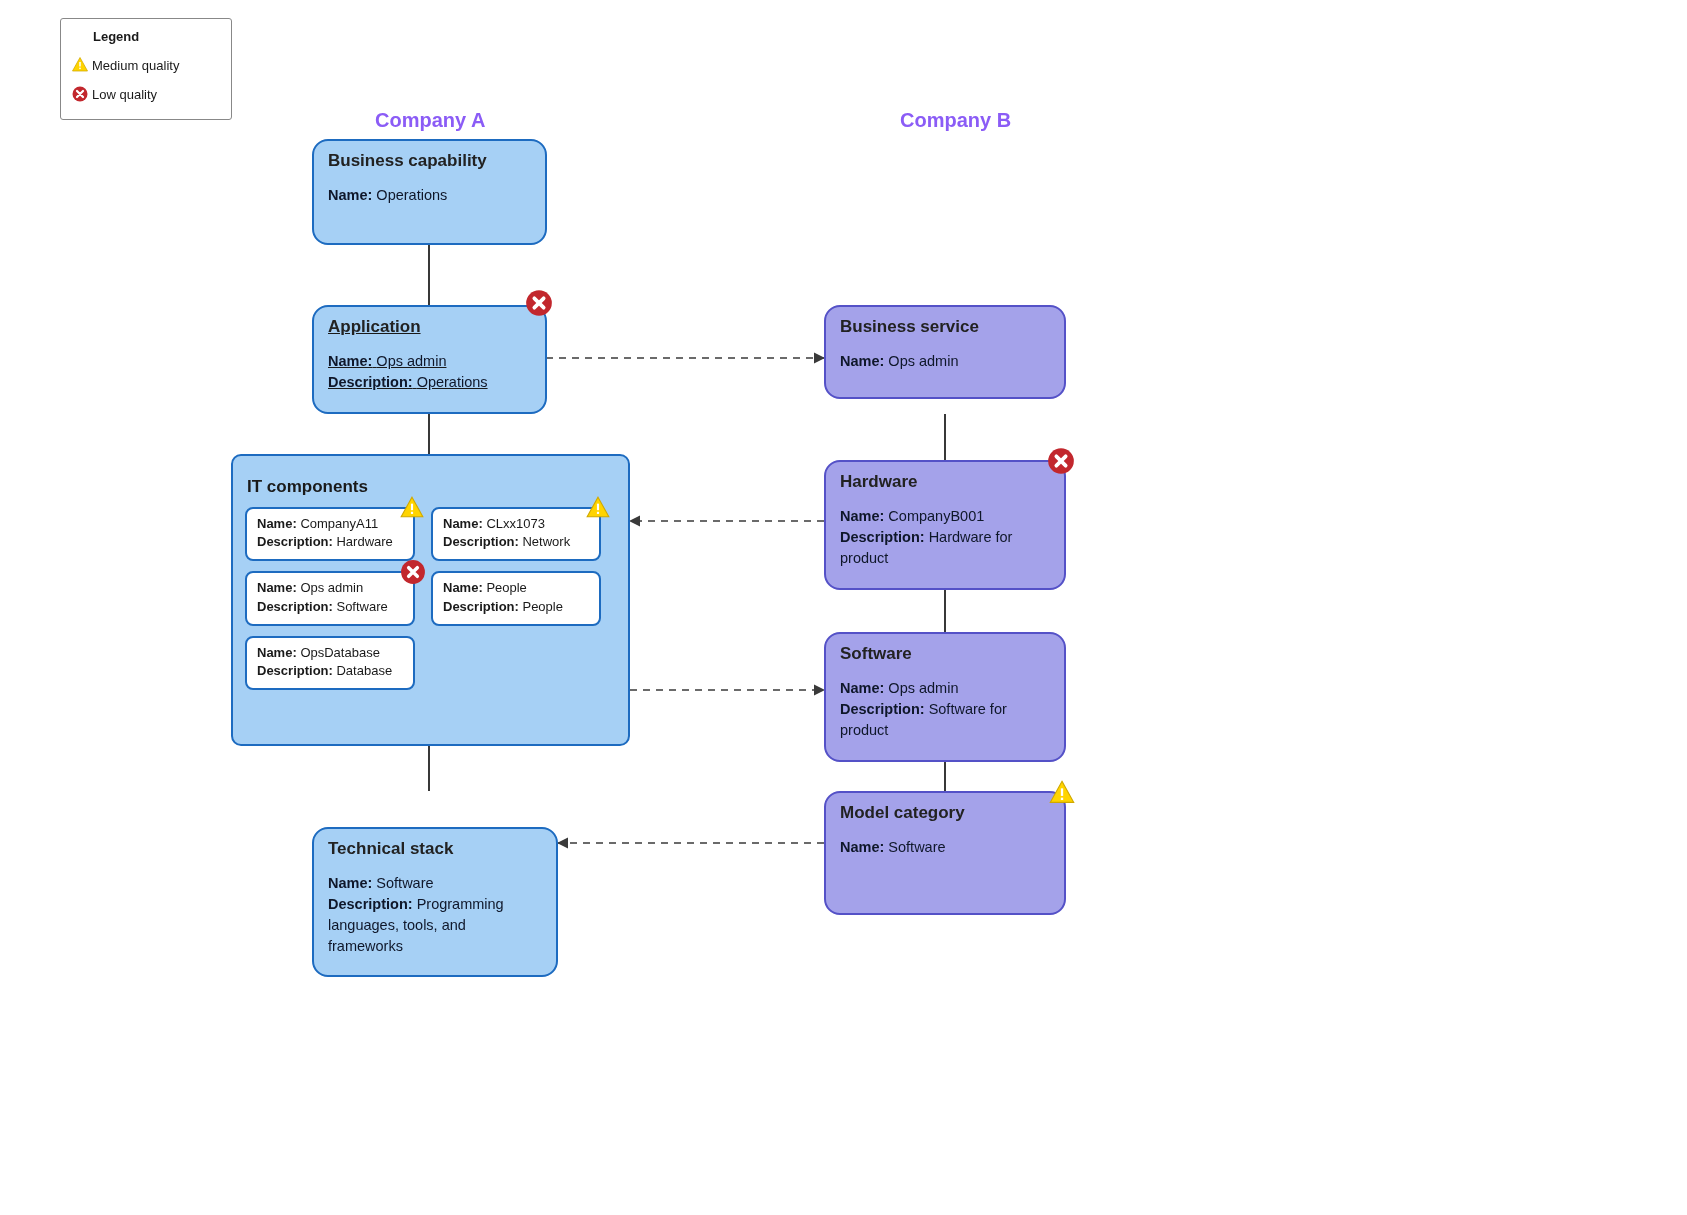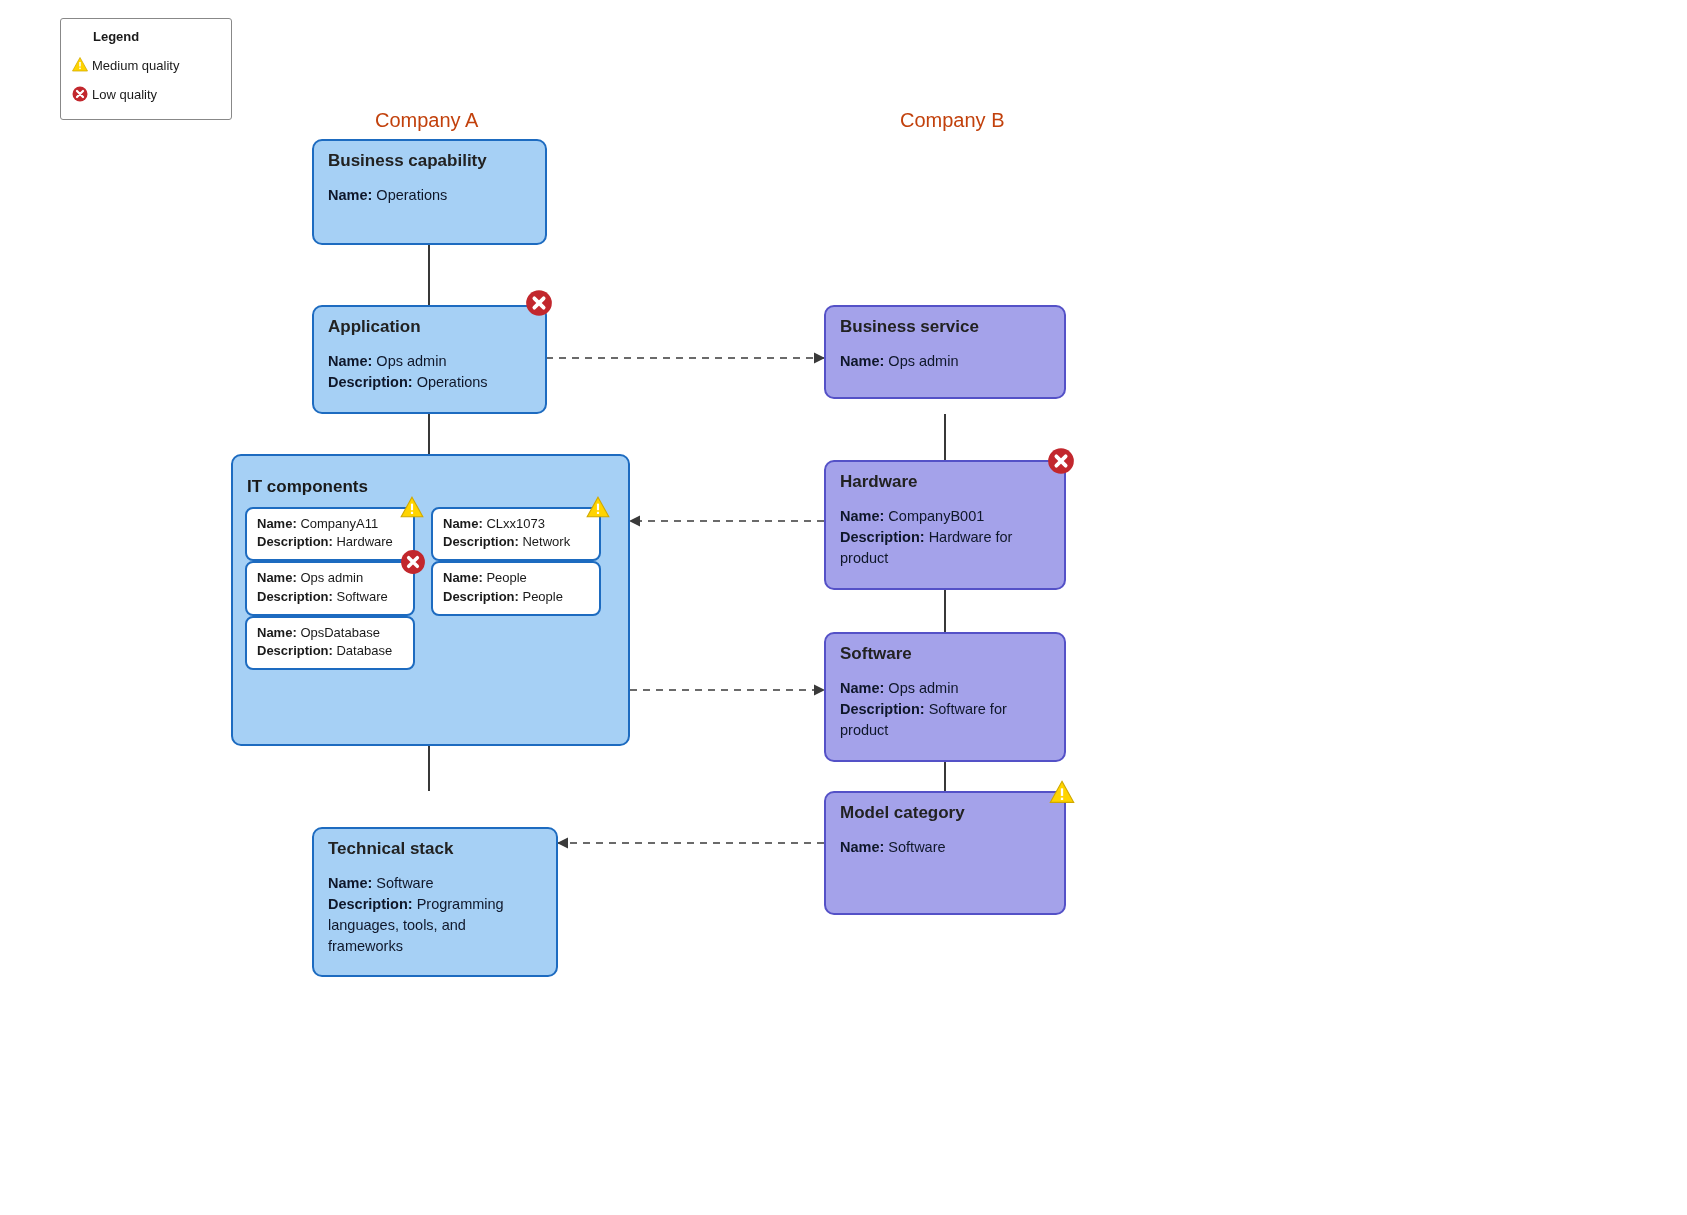--- a/index.html
+++ b/index.html
@@ -40,28 +40,28 @@
     align-items: flex-start;
     gap: 1px;
     margin-top: 4px;
   }
   .legend-row .lbl { margin-left: 2px; }
 
   
   .col-heading {
     position: absolute;
     font-size: 20px;
-    font-weight: 400;
-    color: #c2410c;
+    font-weight: 700;
+    color: #8b5cf6;
   }
 
   
   .node {
     position: absolute;
-    border-radius: 10px;
+    border-radius: 16px;
     padding: 10px 28px 14px 14px;
     box-sizing: border-box;
   }
   .node-a {
     background: #a6d0f5;
     border: 2.5px solid #1d6bc0;
   }
   .node-b {
     background: #a4a2ea;
     border: 2.5px solid #5451c7;
@@ -89,21 +89,21 @@
     padding: 8px 12px 14px 12px;
   }
   .it-title {
     font-size: 17px;
     font-weight: 700;
     margin: 13px 0 10px 2px;
   }
   .it-grid {
     display: grid;
     grid-template-columns: 170px 170px;
-    gap: 0 16px;
+    gap: 10px 16px;
   }
   .sub {
     position: relative;
     background: #ffffff;
     border: 2.5px solid #1d6bc0;
     border-radius: 8px;
     padding: 6px 10px 8px 10px;
     box-sizing: border-box;
     font-size: 13px;
     line-height: 1.4;
@@ -176,21 +176,21 @@
     <line x1="824" y1="521" x2="630" y2="521" stroke="#3a3a3a" stroke-width="1.6" stroke-dasharray="7 6" marker-end="url(#arrow)"></line>
     <line x1="630" y1="690" x2="824" y2="690" stroke="#3a3a3a" stroke-width="1.6" stroke-dasharray="7 6" marker-end="url(#arrow)"></line>
     <line x1="824" y1="843" x2="558" y2="843" stroke="#3a3a3a" stroke-width="1.6" stroke-dasharray="7 6" marker-end="url(#arrow)"></line>
   </svg>
 
   <div class="node node-a" style="left:312px; top:139px; width:235px; height:106px;">
     <div class="node-title">Business capability</div>
     <div class="field"><b>Name:</b> <span>Operations</span></div>
   </div>
 
-  <div class="node node-a" style="left:312px; top:305px; width:235px; height:109px;">
+  <div class="node node-a" style="left:312px; top:305px; width:235px; height:109px;text-decoration:underline;">
     <div class="node-title">Application</div>
     <div class="field"><b>Name:</b> <span>Ops admin</span></div>
     <div class="field"><b>Description:</b> <span>Operations</span></div>
   </div>
   <span class="badge" style="left:525px; top:289px;">
     <svg width="28" height="28" viewBox="0 0 24 24">
         <circle cx="12" cy="12" r="11" fill="#c2272d"></circle>
         <path d="M8 8 L16 16 M16 8 L8 16" stroke="#fff" stroke-width="3.2" stroke-linecap="round"></path>
       </svg>
   </span>

